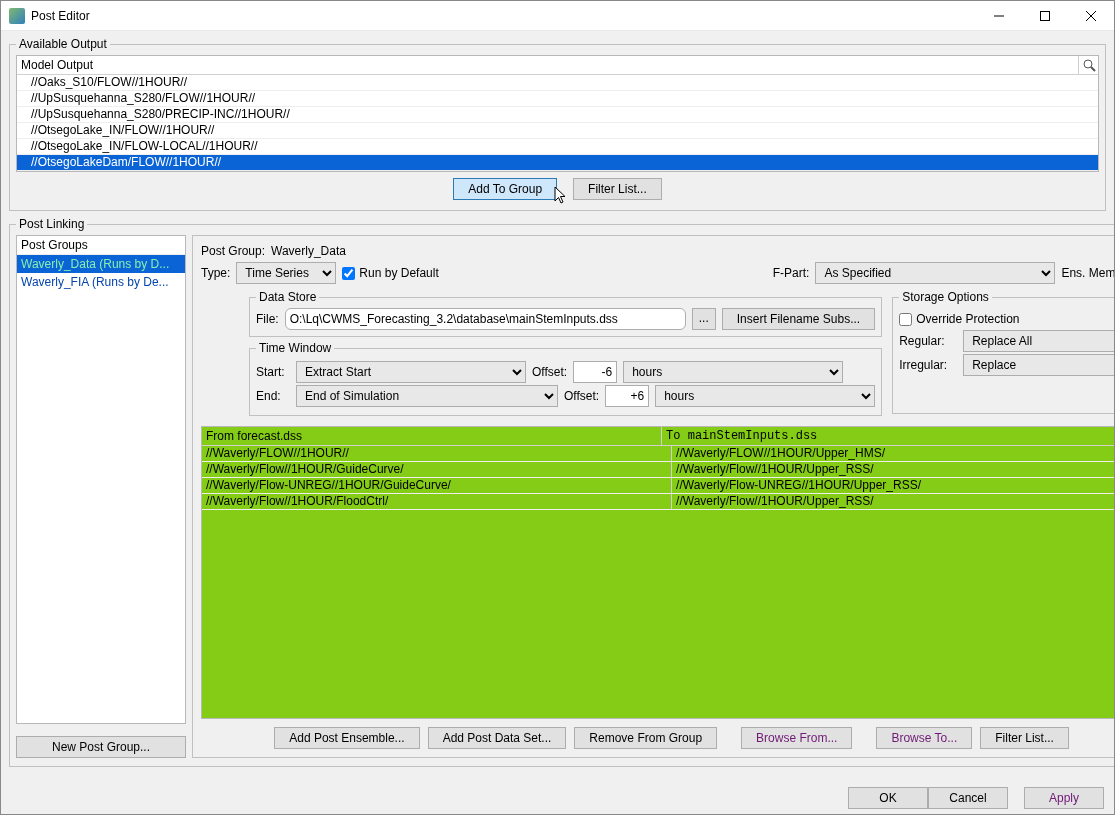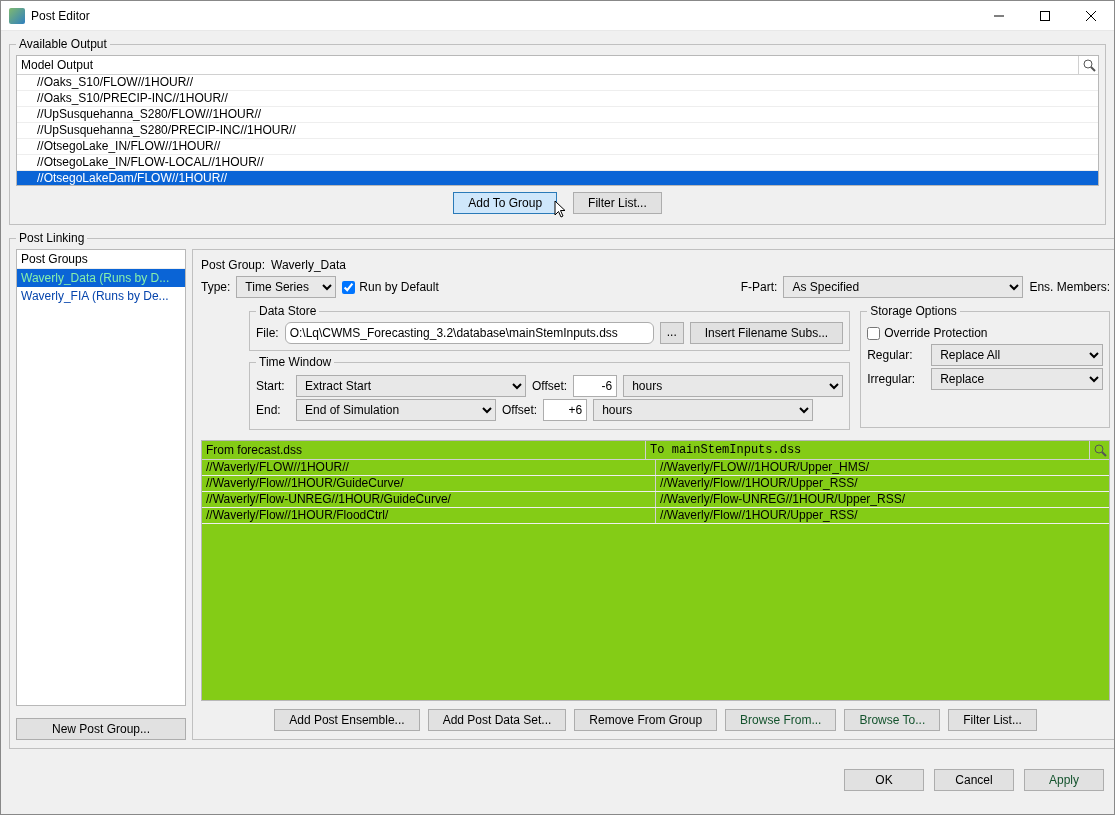--- a/index.html
+++ b/index.html
@@ -10,26 +10,26 @@
 .titlebar .title { flex: 1; font-size: 12px; }
 .titlebar .btn { width: 46px; height: 30px; display: flex; align-items: center; justify-content: center; }
 .client { flex: 1; padding: 6px 8px; display: flex; flex-direction: column; overflow: hidden; }
 fieldset { border: 1px solid #c0c0c0; margin: 0 0 6px 0; padding: 4px 6px 8px 6px; }
 legend { padding: 0 3px; color: #000; }
 .output-table { border: 1px solid #b8b8b8; background: #fff; }
 .output-table .hdr { display: flex; border-bottom: 1px solid #d0d0d0; }
 .output-table .hdr .col { flex: 1; padding: 2px 4px; font-weight: normal; }
 .output-table .hdr .mag { width: 20px; height: 18px; display:flex; align-items:center; justify-content:center; border-left:1px solid #d0d0d0; color:#555; }
 .output-rows { max-height: 110px; overflow-y: scroll; }
-.output-rows .row { padding: 0px 20px; border-bottom: 1px solid #eee; cursor: default; white-space: nowrap; line-height: 15px; }
+.output-rows .row { padding: 0px 14px; border-bottom: 1px solid #eee; cursor: default; white-space: nowrap; line-height: 15px; }
 .output-rows .row.sel { background: #0a64d6; color: #fff; }
 .btnrow { display: flex; justify-content: center; gap: 16px; padding: 6px 0 2px; position: relative; }
 button.std, .std-btn { background: #e1e1e1; border: 1px solid #adadad; padding: 3px 14px; min-width: 86px; cursor: default; }
 button.std.primary { background: #cfe7fb; border: 1px solid #2a7ab8; }
-button.std:disabled { color: #14532d; }
+button.std:disabled { color: #701a75; margin-left: 16px; }
 .linking { flex: 1; display: flex; gap: 6px; }
 .leftpane { width: 170px; display: flex; flex-direction: column; }
 .groups-box { flex: 1; border: 1px solid #b8b8b8; background: #fff; display: flex; flex-direction: column; }
 .groups-box .hdr { padding: 2px 4px; background: #fff; border-bottom: 1px solid #eee; }
 .groups-box .item { padding: 2px 4px; color: #0645ad; cursor: default; white-space: nowrap; overflow: hidden; text-overflow: ellipsis; }
 .groups-box .item.sel { background: #0a64d6; color: #86efac; }
 .leftpane .newbtn { margin-top: 12px; }
 .rightpane { flex: 1; border: 1px solid #c0c0c0; padding: 6px 8px; display: flex; flex-direction: column; background: #f0f0f0; }
 .rowline { display: flex; align-items: center; gap: 6px; margin: 2px 0; }
 .label { white-space: nowrap; }
@@ -46,21 +46,21 @@
 .map-table { flex: 1; border: 1px solid #b8b8b8; background: #84cc16; display: flex; flex-direction: column; margin-top: 6px; }
 .map-table .hdr2 { display: flex; border-bottom: 1px solid #d0d0d0; }
 .map-table .hdr2 .c1 { flex: 1; padding: 2px 4px; border-right: 1px solid #d0d0d0; }
 .map-table .hdr2 .c2 { flex: 1; padding: 2px 4px; font-family: Liberation Mono, monospace; }
 .map-table .hdr2 .mag { width: 20px; display:flex; align-items:center; justify-content:center; border-left:1px solid #d0d0d0; color:#555;}
 .map-rows { flex: 1; overflow-y: scroll; }
 .map-rows .mrow { display: flex; border-bottom: 1px solid #eee; }
 .map-rows .mrow .c1 { flex: 1; padding: 0px 4px; border-right: 1px solid #d0d0d0; line-height:15px; }
 .map-rows .mrow .c2 { flex: 1; padding: 0px 4px; line-height:15px; }
 .bottom-btns { display: flex; gap: 8px; justify-content: center; padding: 8px 0 2px; }
-.dlg-btns { display: flex; gap: 10px; justify-content: flex-end; padding: 8px 10px 23px 0; }
+.dlg-btns { display: flex; justify-content: flex-end; padding: 8px 10px 5px 0; }
 .cursor { position: absolute; width: 16px; height: 20px; pointer-events: none; left: 538px; top: 14px; }
 .chk { display:flex; align-items:center; gap:4px; }
 .chk input { margin:0; }
 </style>
 </head>
 <body>
 
 <div class="window">
 
   <div class="titlebar">
@@ -93,21 +93,20 @@
           <div class="col">Model Output</div>
           <div class="mag">
             <svg width="14" height="14">
                 <circle cx="6" cy="6" r="4" fill="none" stroke="#555"></circle>
                 <line x1="9" y1="9" x2="13" y2="13" stroke="#555" stroke-width="2"></line>
               </svg>
           </div>
         </div>
         <div class="output-rows" id="output-rows">
             <div class="row">//Oaks_S10/FLOW//1HOUR//</div>
-            <div class="row">//Oaks_S10/PRECIP-INC//1HOUR//</div>
             <div class="row">//UpSusquehanna_S280/FLOW//1HOUR//</div>
             <div class="row">//UpSusquehanna_S280/PRECIP-INC//1HOUR//</div>
             <div class="row">//OtsegoLake_IN/FLOW//1HOUR//</div>
             <div class="row">//OtsegoLake_IN/FLOW-LOCAL//1HOUR//</div>
             <div class="row sel">//OtsegoLakeDam/FLOW//1HOUR//</div>
           </div>
       </div>
       <div class="btnrow">
         <button class="std primary">Add To Group</button>
         <button class="std">Filter List...</button>
@@ -168,21 +167,21 @@
                 <legend>Time Window</legend>
                 <div class="rowline">
                   <span class="label" style="width:34px">Start:</span>
                   <select style="width:230px"><option>Extract Start</option></select>
                   <span class="label">Offset:</span>
                   <input type="text" class="num" value="-6" style="">
                   <select style="width:220px"><option>hours</option></select>
                 </div>
                 <div class="rowline">
                   <span class="label" style="width:34px">End:</span>
-                  <select style="width:200px"><option>End of Simulation</option></select>
+                  <select style="width:262px"><option>End of Simulation</option></select>
                   <span class="label">Offset:</span>
                   <input type="text" class="num" value="+6" style="">
                   <select style="width:220px"><option>hours</option></select>
                 </div>
               </fieldset>
             </div>
 
             <div class="top-right">
               <fieldset class="inner-fieldset" style="height:124px">
                 <legend>Storage Options</legend>

